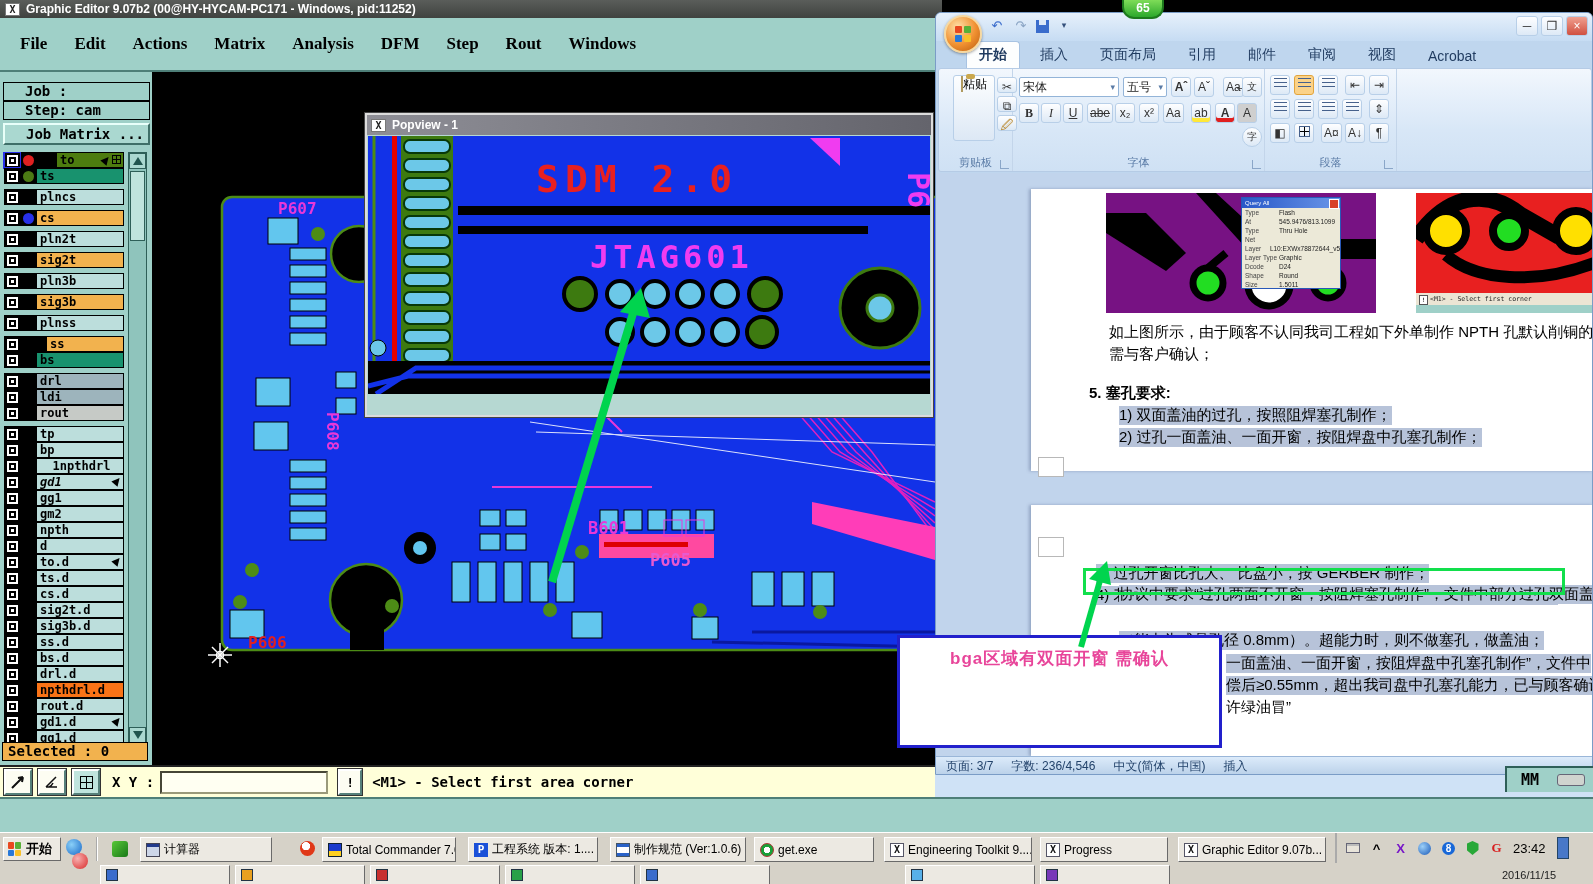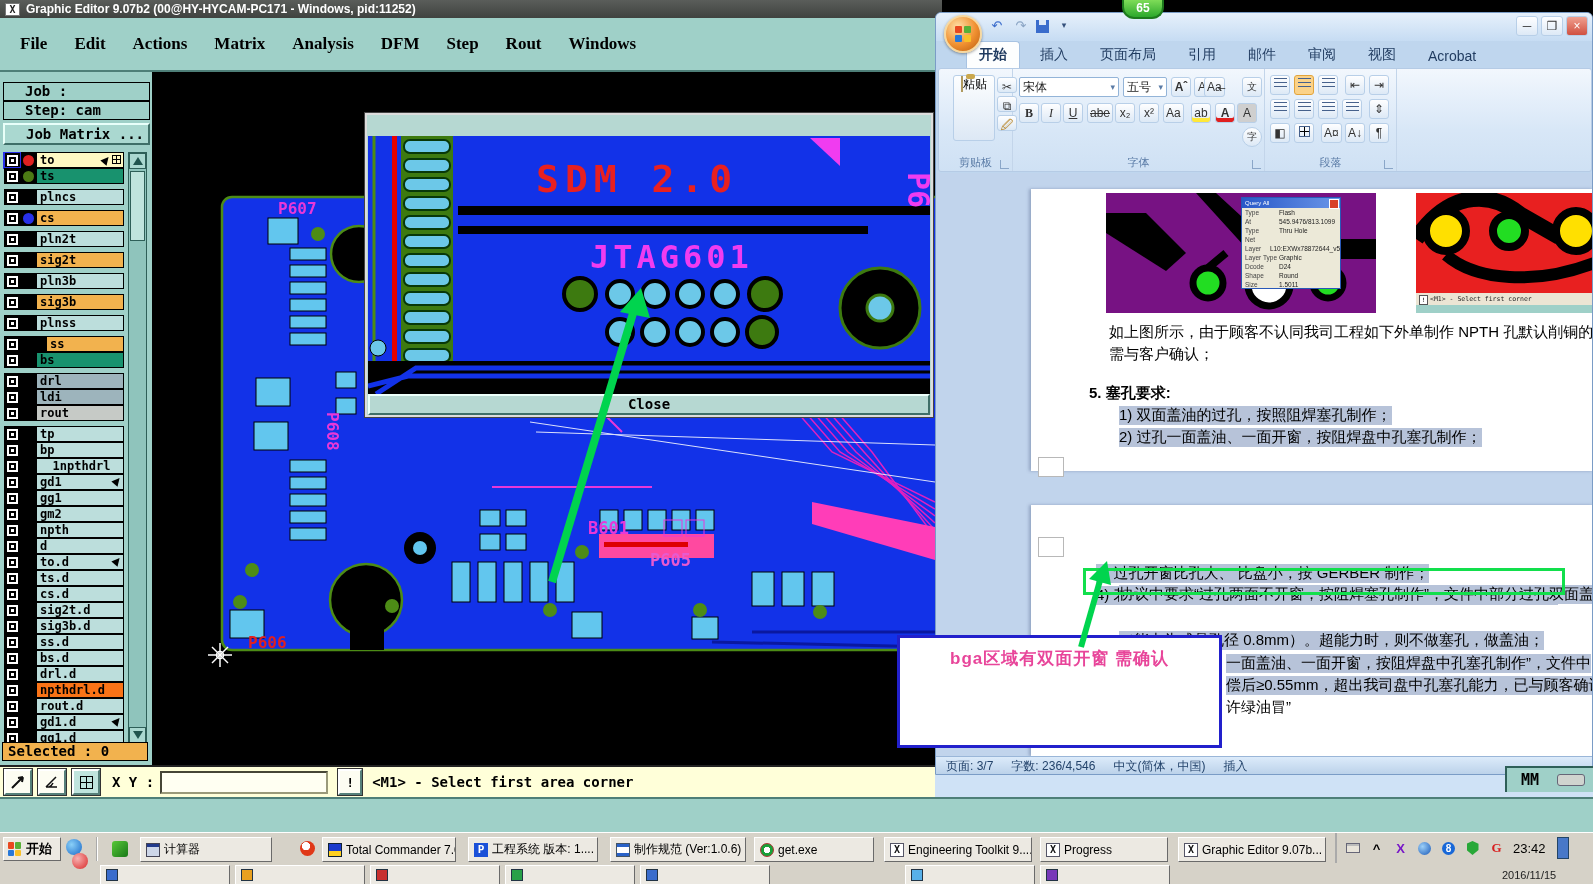--- a/index.html
+++ b/index.html
@@ -139,21 +139,21 @@
   <div class="ge-box" style="top:29px">Step: cam</div>
   <div class="ge-box ge-raised" style="top:51px;height:22px;line-height:18px">Job Matrix ...</div>
   <div class="llist" id="layer-list">
       <div class="lrow">
         <span class="cb selcb">
           <span></span>
         </span>
         <span class="dotc">
           <span class="dot" style="background:#e02020"></span>
         </span>
-        <span class="lname" style="background: #fef9c3;">to<span class="rowico">
+        <span class="lname" style="background: #4d7c0f; margin-left: 20px;">to<span class="rowico">
             <i class="ptr"></i>
             <i class="grid4"></i>
           </span></span>
       </div>
       <div class="lrow gap">
         <span class="cb">
           <span></span>
         </span>
         <span class="dotc">
           <span class="dot" style="background:#4c7a14"></span>
@@ -265,21 +265,21 @@
           <span></span>
         </span>
         <span class="dotc"></span>
         <span class="lname" style="background: rgb(188, 222, 220); text-align: center;">1npthdrl</span>
       </div>
       <div class="lrow">
         <span class="cb">
           <span></span>
         </span>
         <span class="dotc"></span>
-        <span class="lname" style="background: rgb(188, 222, 220);">gd1<span class="rowico">
+        <span class="lname" style="background: rgb(188, 222, 220); font-style: italic;">gd1<span class="rowico">
             <i class="ptr"></i>
           </span></span>
       </div>
       <div class="lrow">
         <span class="cb">
           <span></span>
         </span>
         <span class="dotc"></span>
         <span class="lname" style="background: rgb(188, 222, 220);">gg1</span>
       </div>
@@ -493,20 +493,24 @@
       <line x1="56" y1="583" x2="80" y2="583"></line>
         <line x1="68" y1="571" x2="68" y2="595"></line>
       <line x1="60" y1="575" x2="76" y2="591"></line>
         <line x1="60" y1="591" x2="76" y2="575"></line>
       <circle cx="68" cy="583" r="3.5" fill="none"></circle>
     </g>
   </svg>
 </div>
 
 <div class="a pv">
+  <div class="pv-title">
+    <span class="xapp-ico"></span>
+    <span>Popview - 1</span>
+  </div>
   <div class="pv-art">
     <svg width="562" height="258" viewBox="0 0 562 258">
       <rect width="562" height="258" fill="#1232e8"></rect>
       <line x1="6" y1="0" x2="6" y2="258" stroke="#4d8c16" stroke-width="3"></line>
       <rect x="24" y="0" width="5" height="258" fill="#e80000"></rect>
       <rect x="33" y="0" width="52" height="258" fill="#3d7a10"></rect>
       <g fill="#6cc8e8" stroke="#083808" stroke-width="2">
         <rect x="36" y="4" width="46" height="13" rx="6"></rect>
           <rect x="36" y="23" width="46" height="13" rx="6"></rect>
           <rect x="36" y="42" width="46" height="13" rx="6"></rect>
@@ -540,21 +544,20 @@
           <circle cx="357" cy="196" r="13" fill="#6cc8e8"></circle>
         <circle cx="394" cy="196" r="15" fill="#3d7a10"></circle>
       </g>
       <circle cx="512" cy="172" r="40" fill="#000" stroke="#3d7a10" stroke-width="3"></circle>
       <circle cx="512" cy="172" r="13" fill="#6cc8e8" stroke="#3d7a10" stroke-width="3"></circle>
       <rect x="0" y="225" width="562" height="33" fill="#000"></rect>
       <path d="M8,258 L48,232 L562,232 M0,250 L40,240 L562,240" stroke="#1232e8" stroke-width="5" fill="none"></path>
       <circle cx="10" cy="212" r="8" fill="#6cc8e8" stroke="#000"></circle>
     </svg>
   </div>
-  <div class="pv-close">Close</div>
 </div>
 
 <svg class="a" style="left:500px;top:230px;z-index:6" width="170" height="380">
   <line x1="52" y1="352" x2="134" y2="80" stroke="#00d44e" stroke-width="8"></line>
   <polygon points="141,58 120,82 150,88" fill="#00d44e"></polygon>
 </svg>
 
 <div class="a ge-toolbar">
   <span class="tb-ico">
       <svg width="16" height="16">
@@ -625,21 +628,21 @@
       <span class="rb" style="left:58px;top:46px;width:16px;height:16px;color:#b8862a">🖉</span>
       <div class="rcap">剪贴板</div>
       <span class="dl8"></span>
     </div>
 
     <div class="rgroup" style="left:74px;width:252px">
       <span class="combo" style="left:6px;top:8px;width:100px"><span>宋体</span><i>▾</i></span>
       <span class="combo" style="left:110px;top:8px;width:44px"><span>五号</span><i>▾</i></span>
       <span class="rb" style="left:158px;top:8px;font-weight:bold"><span>A</span>ˆ</span>
       <span class="rb" style="left:181px;top:8px"><span>A</span>ˇ</span>
-      <span class="rb" style="left:191px;top:8px">Aa̶</span>
+      <span class="rb" style="left:210px;top:8px">Aa̶</span>
       <span class="rb" style="left:229px;top:8px;font-size:10px">文</span>
       <span class="rb" style="left:6px;top:34px;font-weight:bold;font-family:'Liberation Serif',serif">B</span>
       <span class="rb" style="left:28px;top:34px;font-style:italic;font-family:'Liberation Serif',serif">I</span>
       <span class="rb" style="left:50px;top:34px;text-decoration:underline">U</span>
       <span class="rb" style="left:74px;top:34px;text-decoration:line-through">abe</span>
       <span class="rb" style="left:102px;top:34px">x₂</span>
       <span class="rb" style="left:126px;top:34px">x²</span>
       <span class="rb" style="left:150px;top:34px">Aa</span>
       <span class="rb" style="left:178px;top:34px;box-shadow:inset 0 -4px 0 #ffe838">ab</span>
       <span class="rb" style="left:202px;top:34px;font-weight:bold;box-shadow:inset 0 -4px 0 #e02020">A</span>

